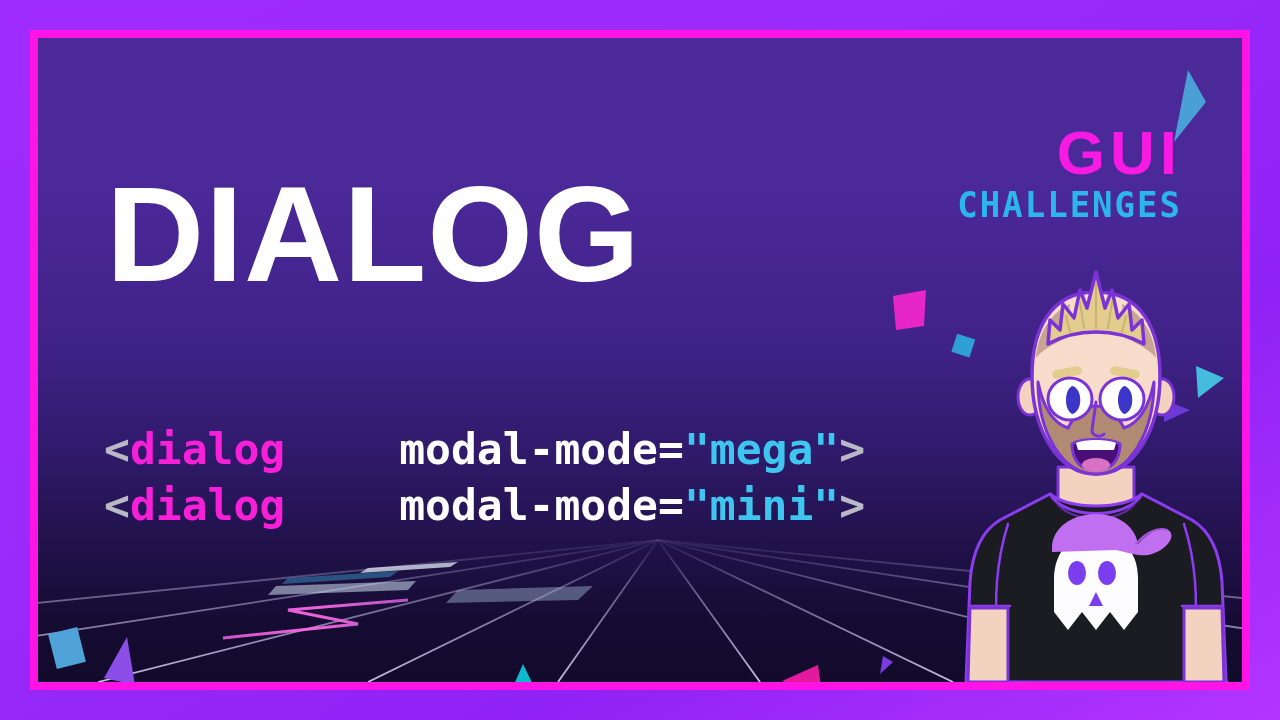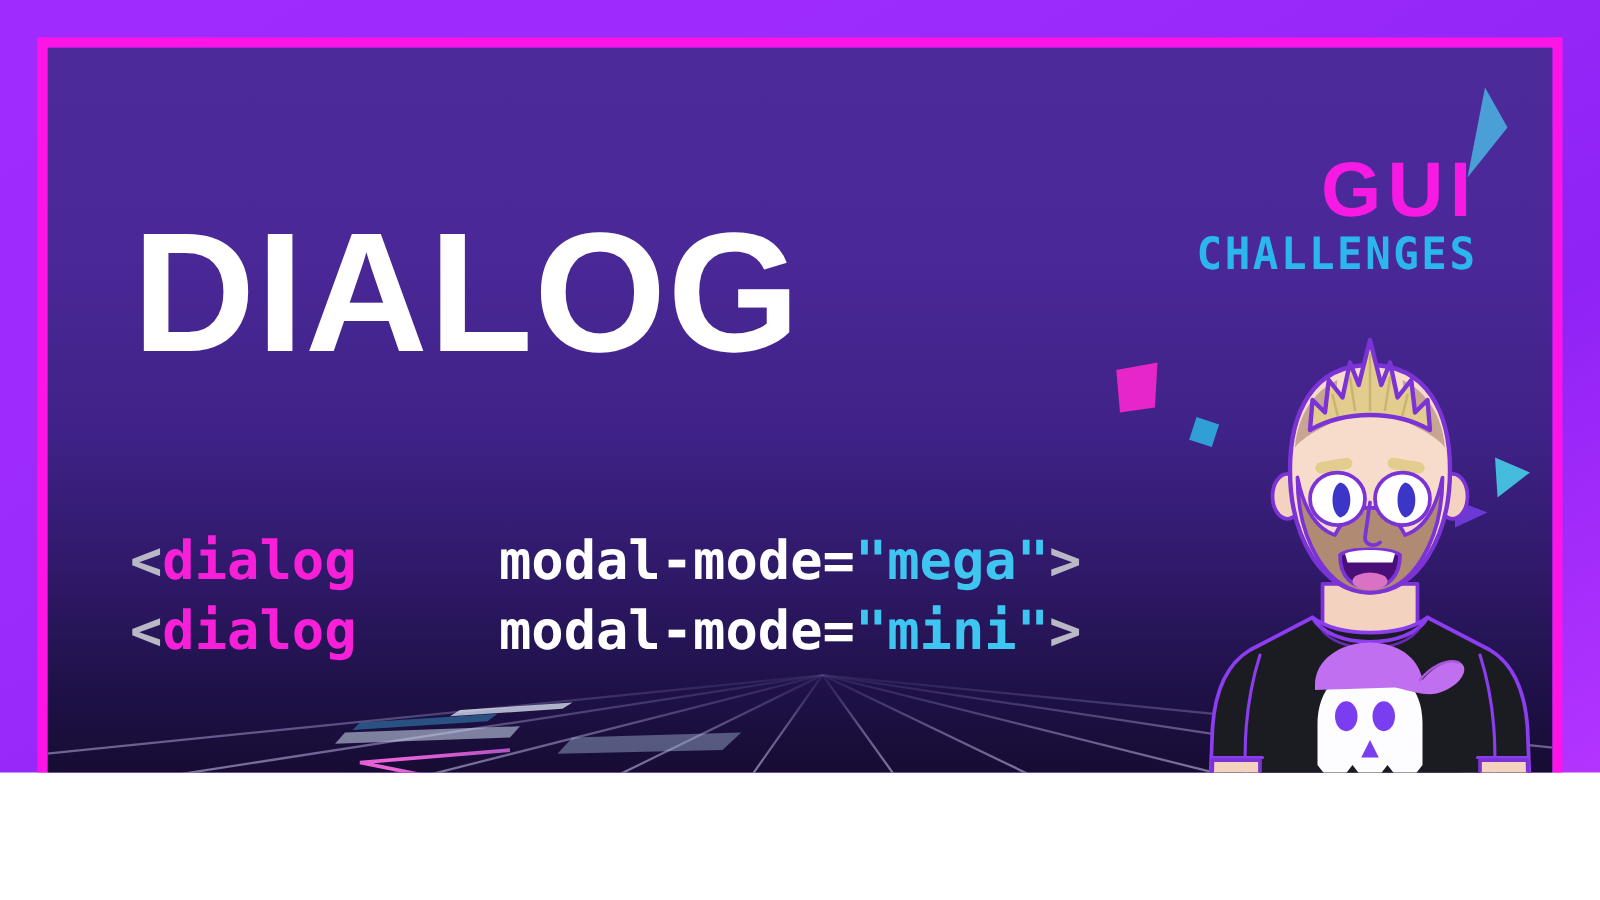--- a/index.html
+++ b/index.html
@@ -7,21 +7,21 @@
     padding: 0;
     width: 1280px;
     height: 720px;
     overflow: hidden;
     font-family: "Liberation Sans", sans-serif;
   }
 
   #stage {
     position: relative;
     width: 1280px;
-    height: 618px;
+    height: 720px;
     background: linear-gradient(150deg, #a02bff 0%, #9b2bfb 35%, #8f22f5 70%, #b434ff 100%);
     overflow: hidden;
   }
 
   
   #frame {
     position: absolute;
     left: 30px;
     top: 30px;
     width: 1220px;

